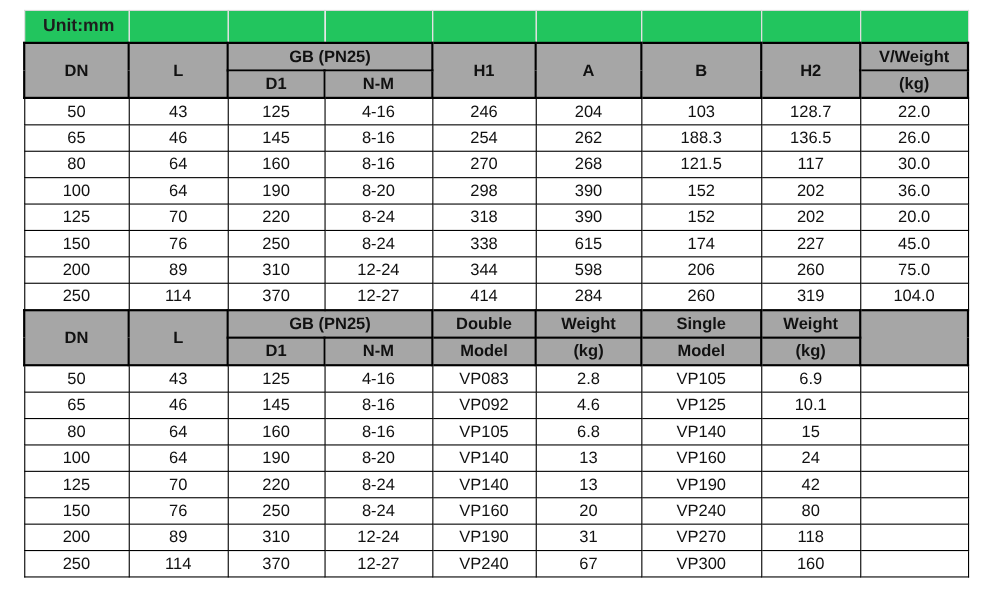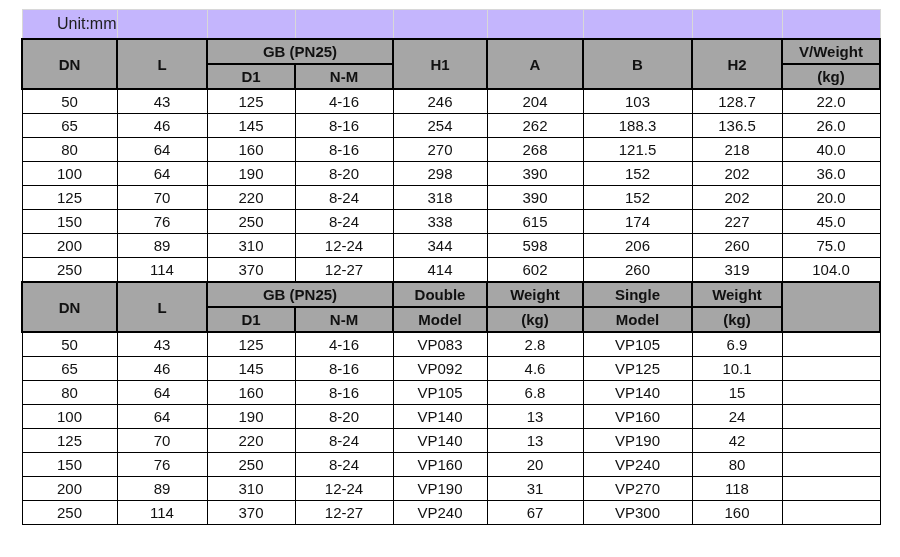--- a/index.html
+++ b/index.html
@@ -15,25 +15,25 @@
   .sheet {
     margin: 9px 0 0 21px;
   }
   table.spec {
     border-collapse: collapse;
     table-layout: fixed;
   }
   
   tr.unit td {
     height: 28px;
-    background: #c4b5fd;
+    background: #22c55e;
     border: 1px solid #d8d8d8;
-    font-weight: 400;
+    font-weight: 700;
     font-size: 16px;
-    text-align: right;
+    text-align: center;
     padding: 0 0 0 4px;
     overflow: hidden;
     white-space: nowrap;
   }
   
   th {
     background: #a6a6a6;
     border: 2px solid #000000;
     font-weight: 700;
     font-size: 15px;
@@ -129,22 +129,22 @@
           <td class="data">26.0</td>
         </tr>
         <tr>
           <td class="data">80</td>
           <td class="data">64</td>
           <td class="data">160</td>
           <td class="data">8-16</td>
           <td class="data">270</td>
           <td class="data">268</td>
           <td class="data">121.5</td>
-          <td class="data">218</td>
-          <td class="data">40.0</td>
+          <td class="data">117</td>
+          <td class="data">30.0</td>
         </tr>
         <tr>
           <td class="data">100</td>
           <td class="data">64</td>
           <td class="data">190</td>
           <td class="data">8-20</td>
           <td class="data">298</td>
           <td class="data">390</td>
           <td class="data">152</td>
           <td class="data">202</td>
@@ -182,21 +182,21 @@
           <td class="data">206</td>
           <td class="data">260</td>
           <td class="data">75.0</td>
         </tr>
         <tr>
           <td class="data">250</td>
           <td class="data">114</td>
           <td class="data">370</td>
           <td class="data">12-27</td>
           <td class="data">414</td>
-          <td class="data">602</td>
+          <td class="data">284</td>
           <td class="data">260</td>
           <td class="data">319</td>
           <td class="data">104.0</td>
         </tr>
       </tbody>
 
     <tbody>
         <tr>
       <th rowspan="2">DN</th>
       <th rowspan="2">L</th>

